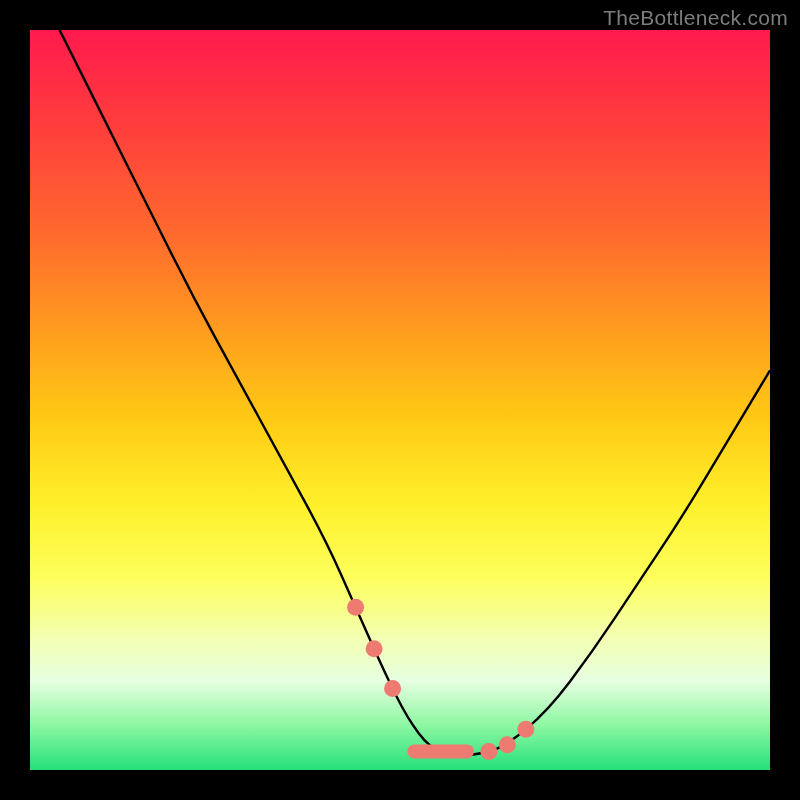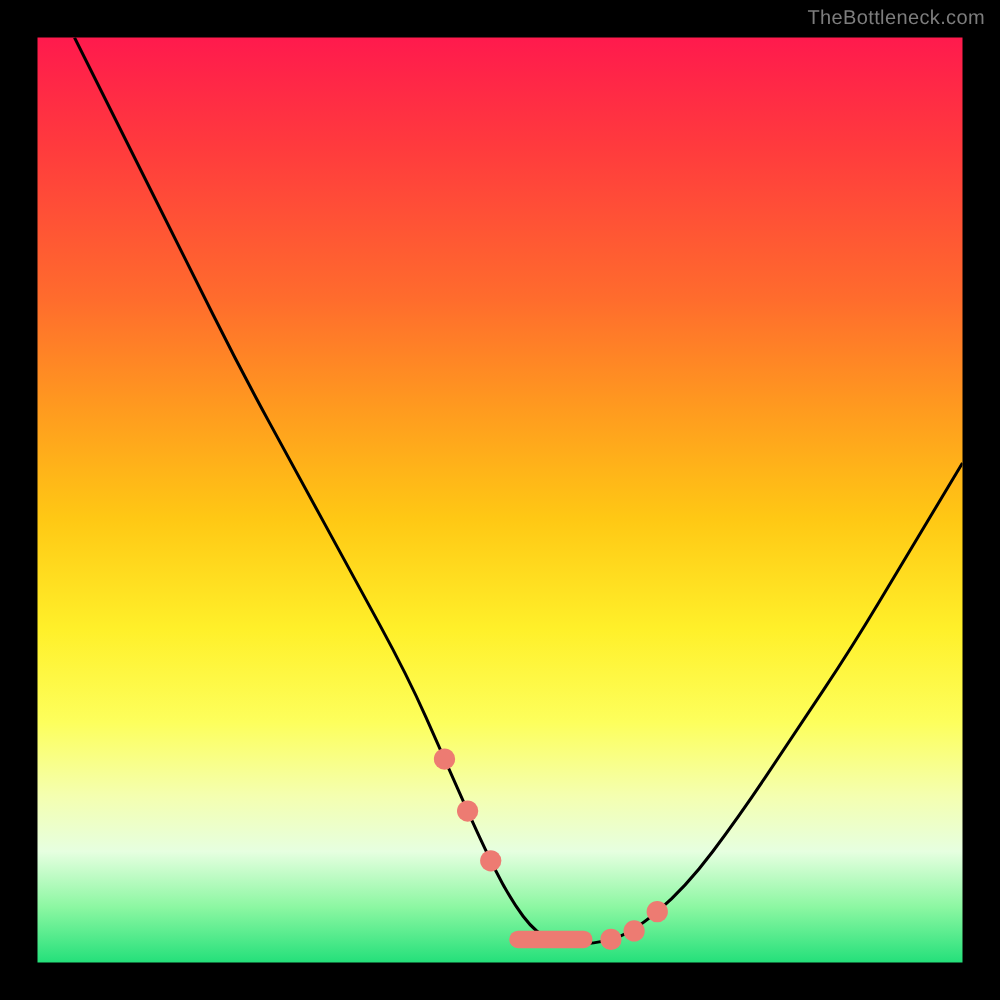--- a/index.html
+++ b/index.html
@@ -37,21 +37,21 @@
       #e6ffe0 88%,
       #8cf7a2 94%,
       #24e07a 100%
     );
   }
   .watermark {
     position: absolute;
     top: 6px;
     right: 12px;
     color: #7d7d7d;
-    font-size: 16px;
+    font-size: 21px;
     font-weight: 500;
     letter-spacing: 0.3px;
   }
   svg.curve {
     position: absolute;
     top: 0; left: 0;
     width: 740px;
     height: 740px;
   }
 </style>

